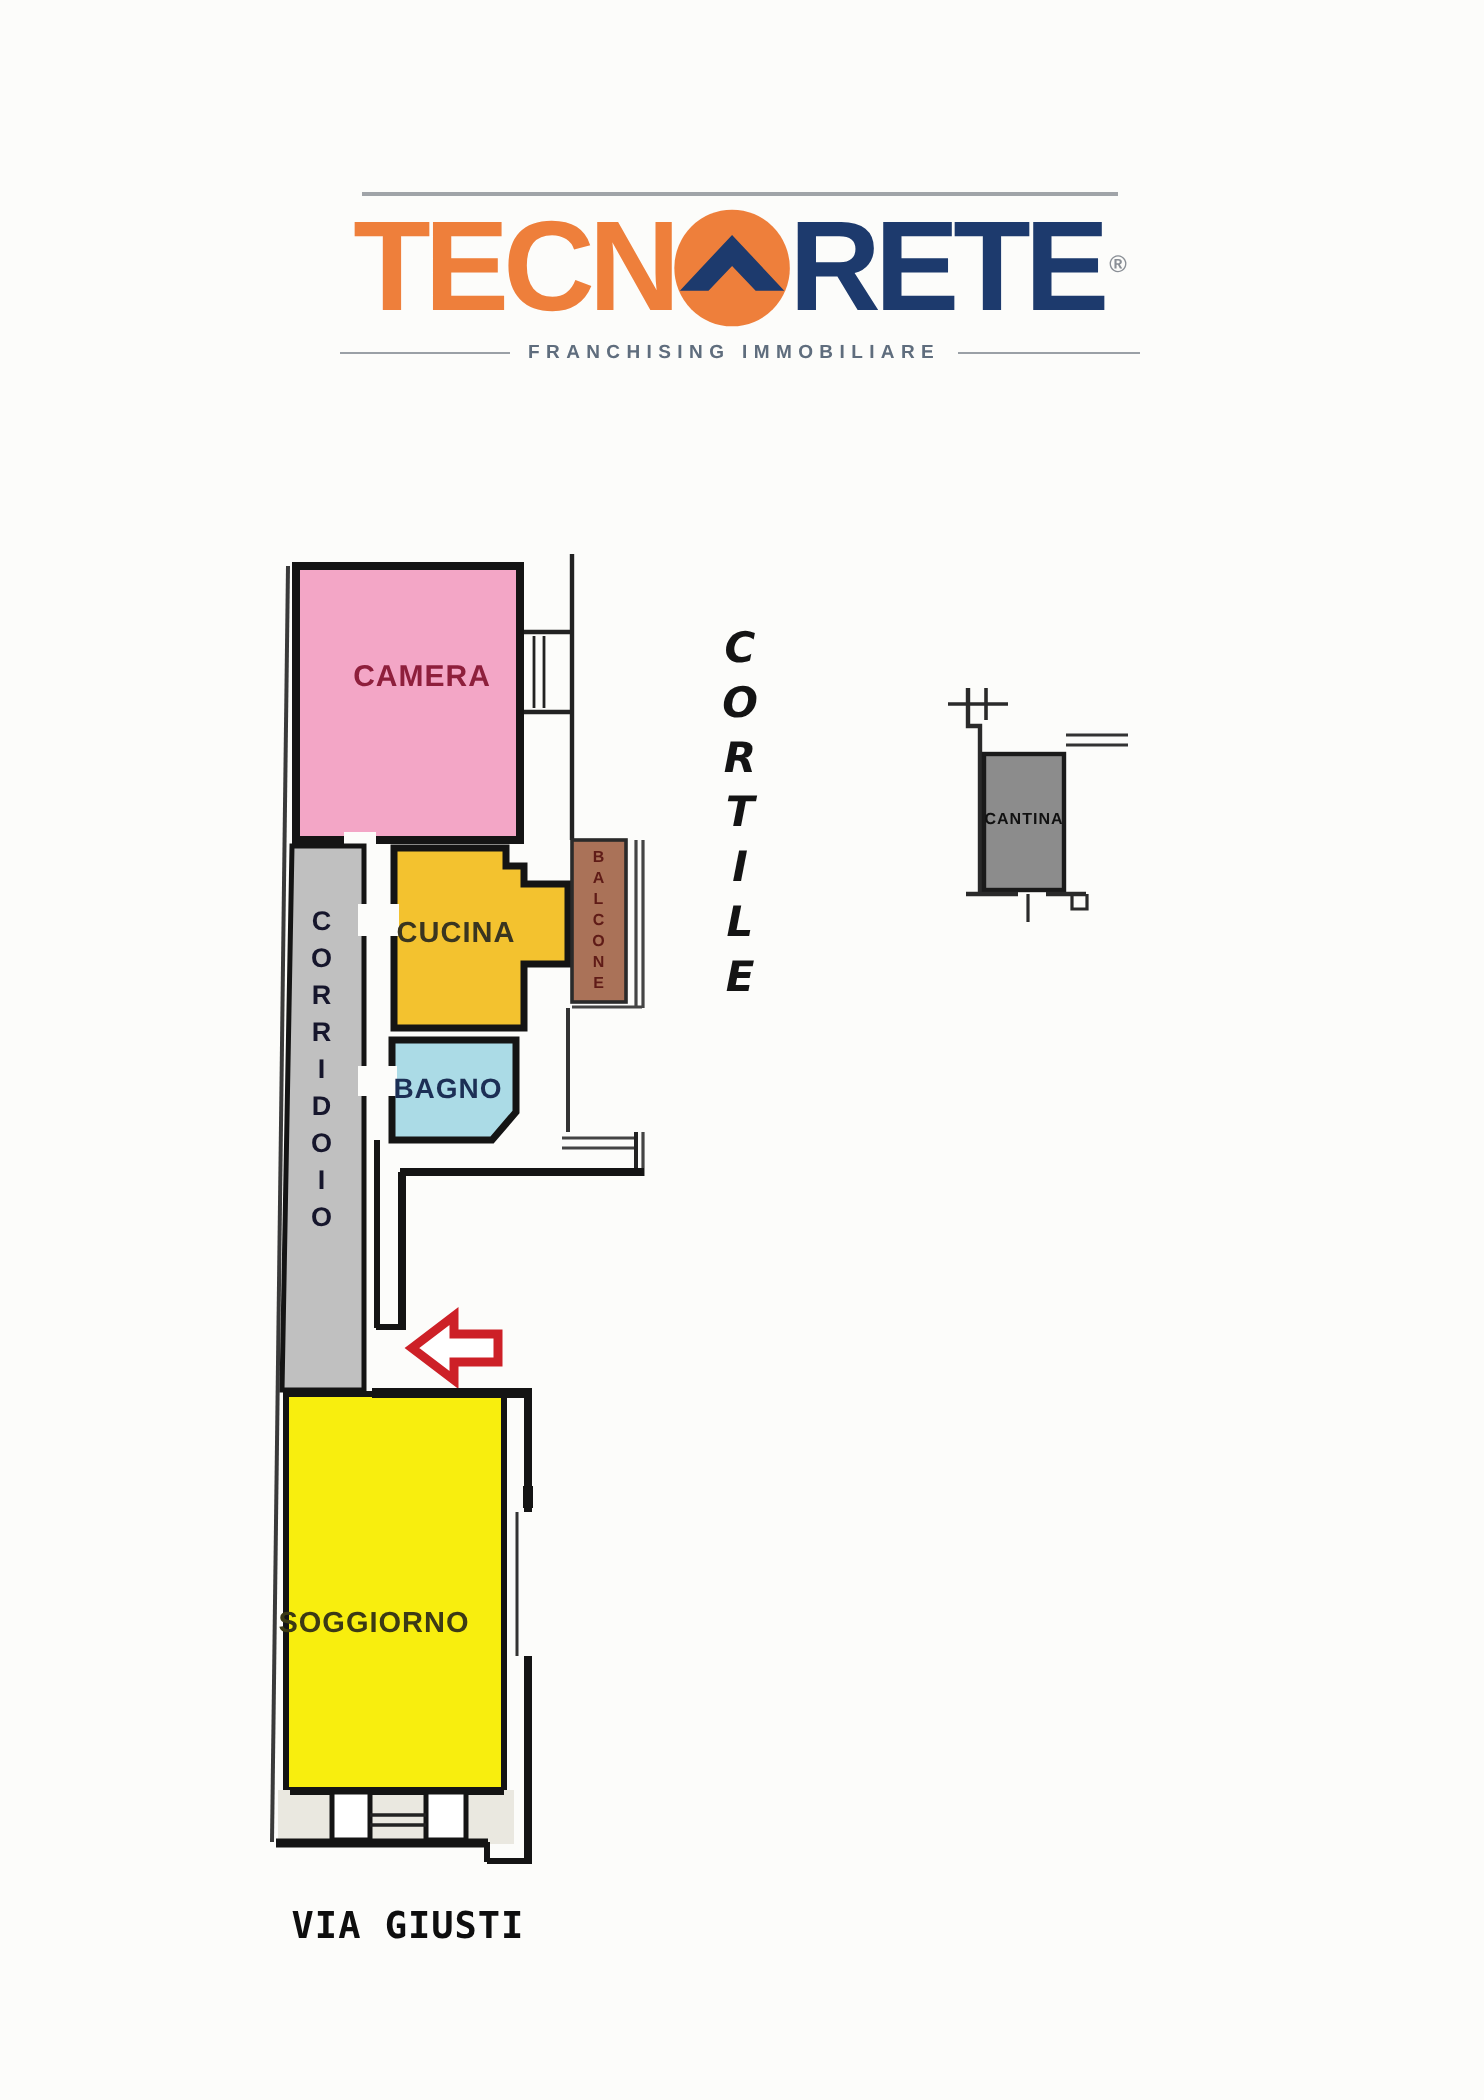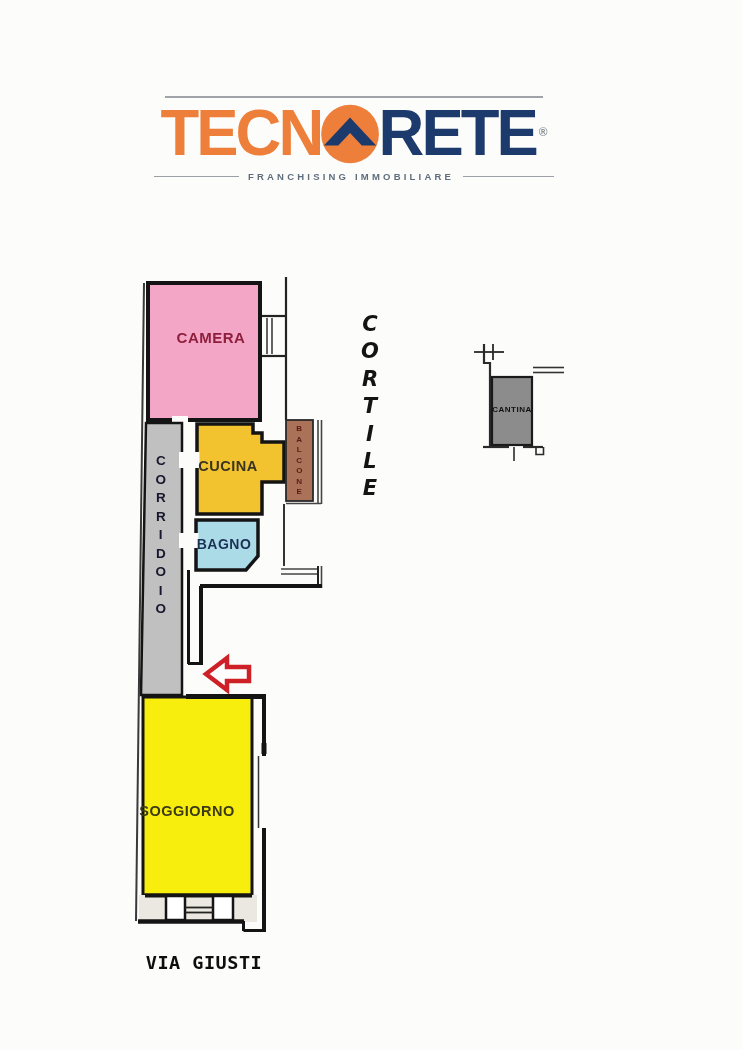--- a/index.html
+++ b/index.html
@@ -1,19 +1,19 @@
 <!DOCTYPE html>
 <html><head>
 <meta charset="utf-8">
 <style>
   html,body{margin:0;padding:0;}
   .page{position:relative;width:742px;height:1050px;background:#fcfcfa;overflow:hidden;
         font-family:"Liberation Sans",sans-serif;}
   
-  .logo{position:absolute;left:154px;top:96px;width:400px;text-align:center;}
+  .logo{position:absolute;left:170px;top:96px;width:400px;text-align:center;}
   .logo-topline{height:2px;background:#a0a4a8;width:378px;margin:0 auto 2px auto;}
   .logo-word{display:flex;align-items:center;justify-content:center;height:66px;
              font-weight:900;font-size:64px;letter-spacing:-3px;line-height:64px;
              transform:scaleX(0.99);}
   .t-orange{color:#ee7f3b;}
   .t-navy{color:#1d3a6d;}
   .logo-o{display:inline-block;width:60px;height:60px;margin:2px -1px 0 -1px;}
   .reg{font-size:12px;color:#8a8f96;align-self:flex-start;margin:0 0 0 3px;
        letter-spacing:0;font-weight:700;}
   .logo-tagline-row{display:flex;align-items:center;justify-content:center;gap:9px;margin-top:5px;}

